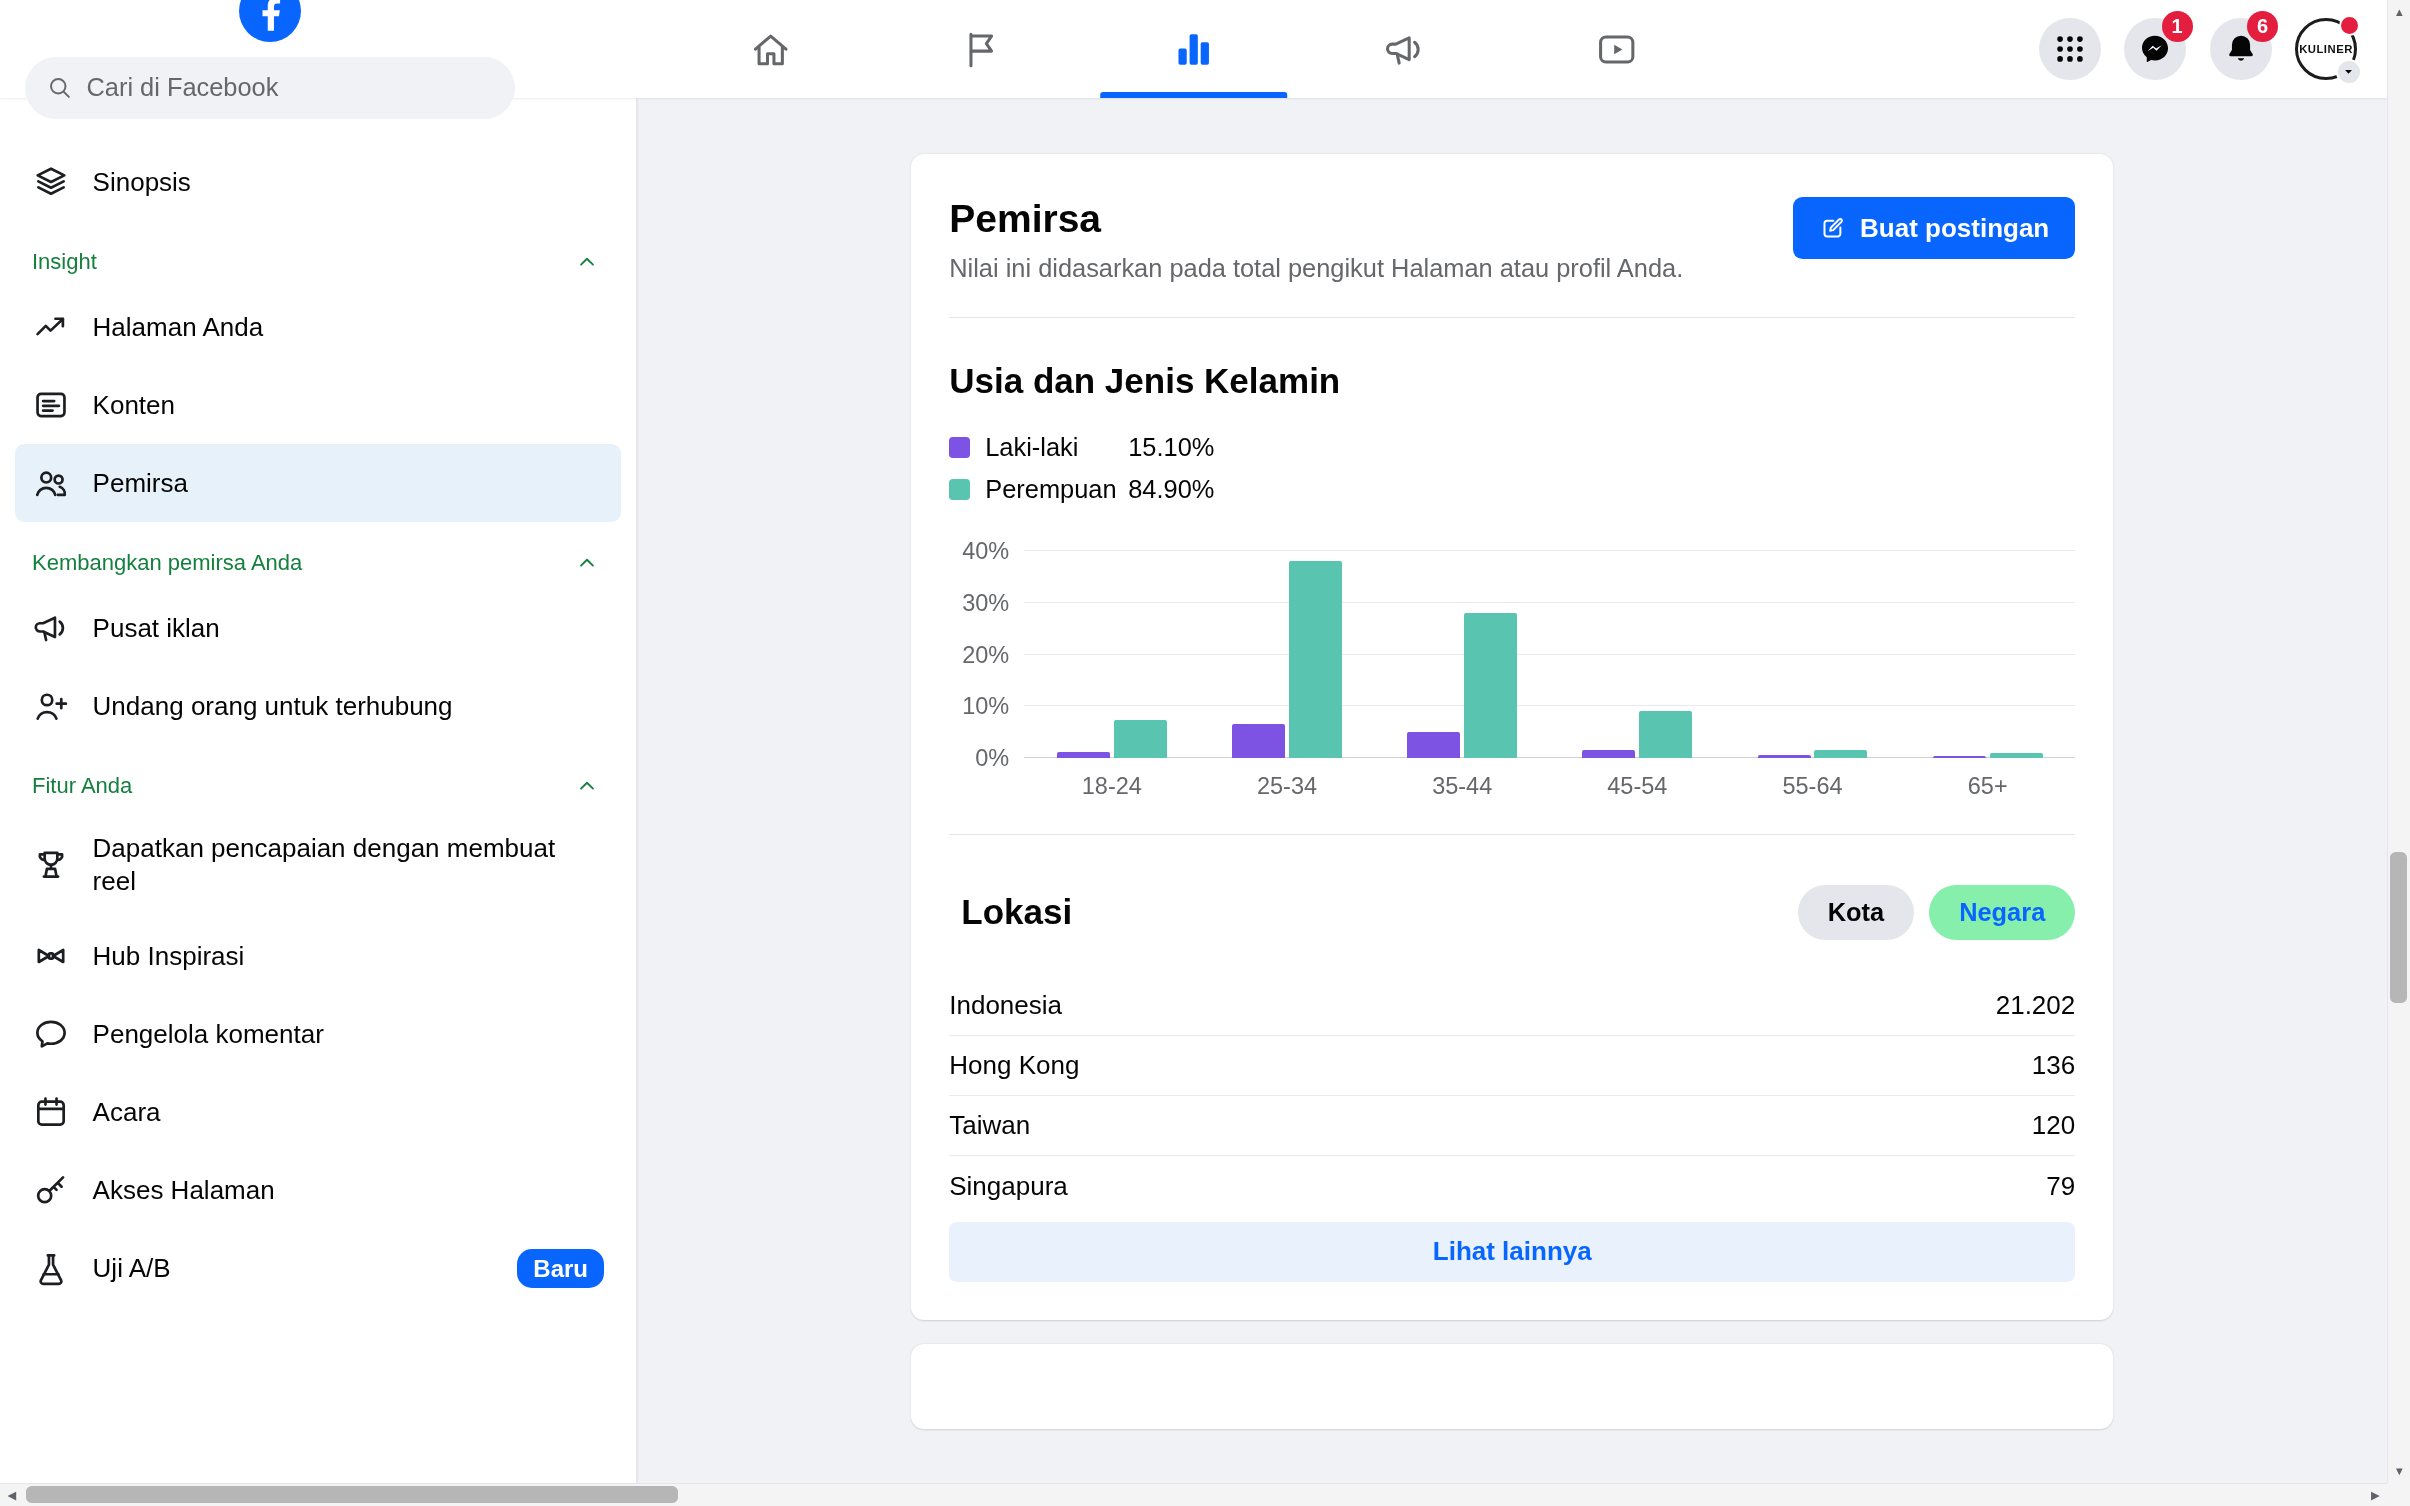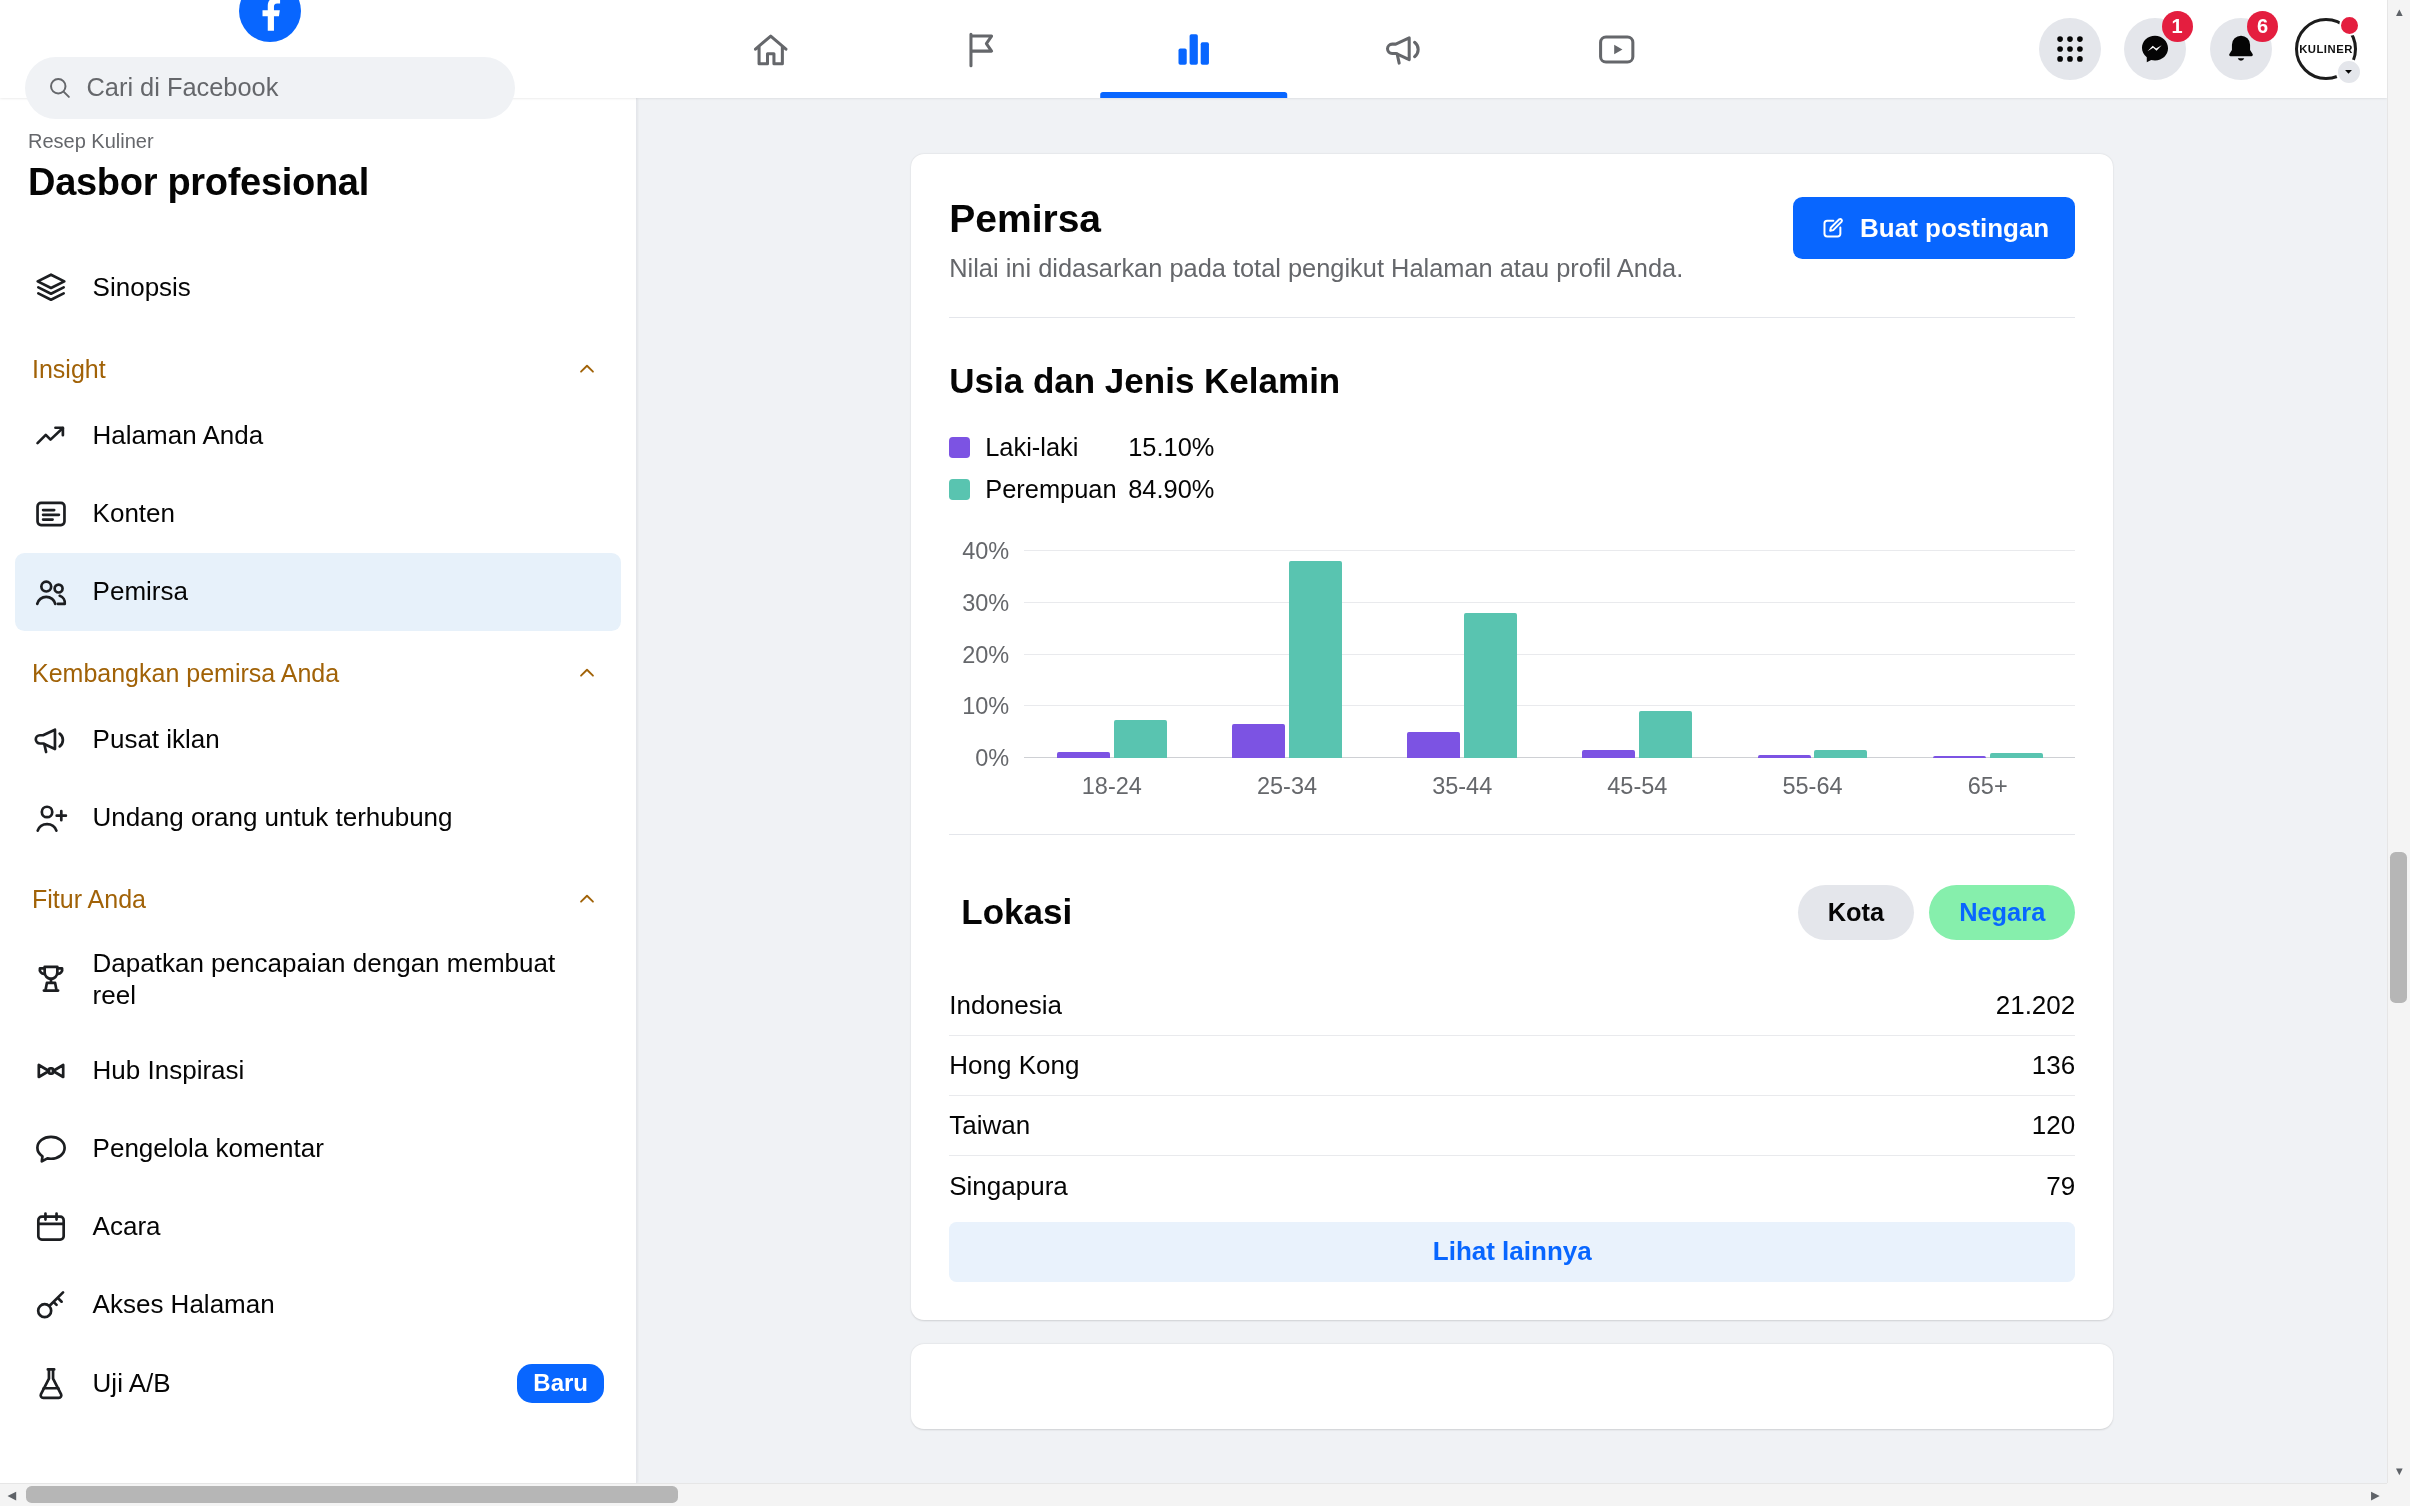--- a/index.html
+++ b/index.html
@@ -51,21 +51,21 @@
   .page-name { font-size:20px; color:#65676b; }
   .sidebar-title { font-size:38px; font-weight:bold; margin-top:7.5px; letter-spacing:-0.3px; }
   .menu { padding:45px 15px 0 15px; }
   .menu-item { display:flex; align-items:center; gap:22.6px; padding:20px 17px; border-radius:9.4px;
                font-size:26px; cursor:pointer; }
   .menu-item .icon { flex:0 0 auto; color:#1c1e21; }
   .menu-item .icon svg { width:38px; height:38px; display:block; }
   .menu-item.selected { background:#e7f1fa; }
   .menu-label { line-height:1.25; }
   .section-header { display:flex; align-items:center; justify-content:space-between;
-                    padding:28px 21px 13px 17px; font-size:25px; color:#a16207; cursor:pointer; }
+                    padding:28px 21px 13px 17px; font-size:22px; color:#15803d; cursor:pointer; }
   .section-header .icon svg { width:26px; height:26px; display:block; }
   .badge-new { margin-left:auto; background:#0866ff; color:#fff; font-size:24px; font-weight:600;
                padding:5.6px 16px; border-radius:15px; flex:0 0 auto; }
 
   
   .main { position:absolute; top:98px; left:638px; right:23.5px; bottom:23.5px; overflow:hidden; }
   .card { width:1202px; margin:56px auto 0; background:#fff; border-radius:13px;
           box-shadow:0 0.9px 1.9px rgba(0,0,0,.14); padding:43px 38px 38px; }
   .card-header { display:flex; align-items:flex-start; justify-content:space-between; }
   .card-title { font-size:39px; font-weight:bold; }
@@ -228,24 +228,20 @@
       <span class="caret icon">
           <svg viewBox="0 0 24 24" fill="currentColor">
             <path d="M6.5 9.5h11L12 15.5z"></path>
           </svg>
         </span>
     </div>
   </div>
 </header>
 
 <aside class="sidebar">
-  <div class="sidebar-header">
-    <div class="page-name">Resep Kuliner</div>
-    <div class="sidebar-title">Dasbor profesional</div>
-  </div>
   <div class="menu" id="sidebar-menu">
       <div class="menu-item">
         <span class="icon">
           <svg viewBox="0 0 24 24" fill="none" stroke="currentColor" stroke-width="1.7" stroke-linecap="round" stroke-linejoin="round">
             <path d="M12 3.6 20.4 7.8 12 12 3.6 7.8z"></path>
             <path d="M4 11.6l8 4 8-4M4 15.4l8 4 8-4"></path>
           </svg>
         </span>
         <span class="menu-label">Sinopsis</span>
       </div>

